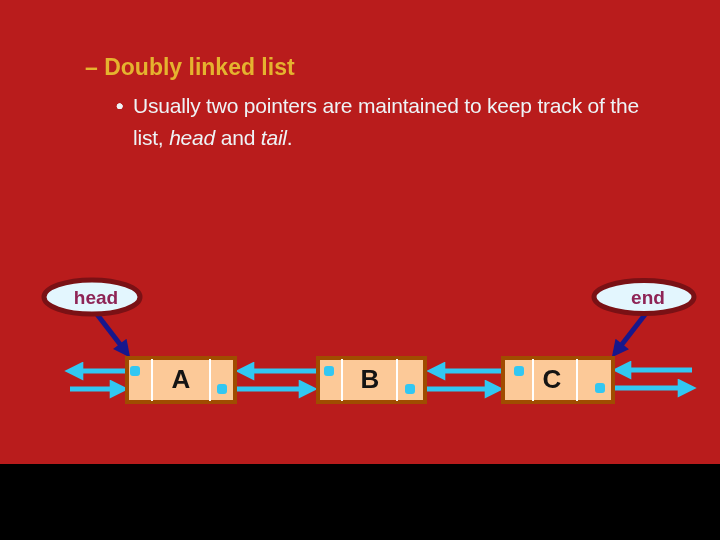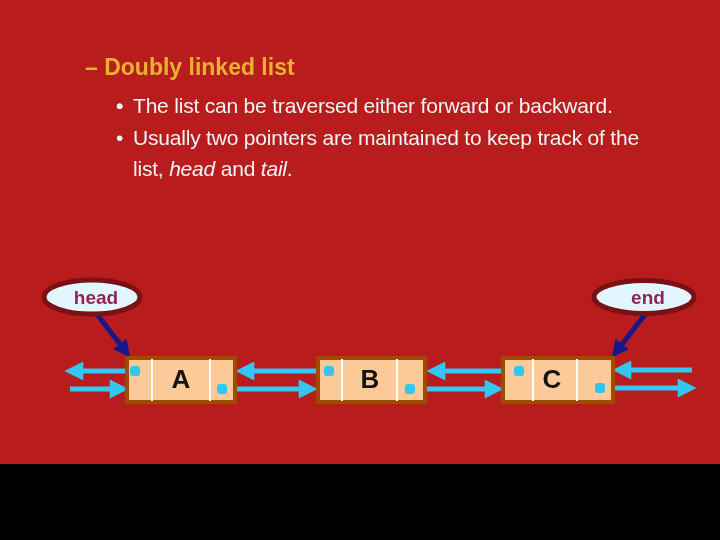--- a/index.html
+++ b/index.html
@@ -51,21 +51,20 @@
 <div class="slide">
 
   <div class="title">– Doubly linked list</div>
 
   <ul class="bullets">
     <li>
       <span class="marker">•</span>
     </li>
     <li>
       <span class="marker">•</span>
-      <span>The list can be traversed either forward or backward.</span>
     </li>
     <li>
       <span class="marker">•</span>
       <span><span>Usually two pointers are maintained to keep track of the list, </span><span class="ital">head</span><span> and </span><span class="ital">tail</span><span>.</span></span>
     </li>
   </ul>
 
   <svg class="diagram" viewBox="0 0 720 540" xmlns="http://www.w3.org/2000/svg">
     <defs>
       <marker id="cyanHead" viewBox="0 0 10 10" refX="7" refY="5" markerWidth="4.2" markerHeight="3.8" orient="auto" markerUnits="strokeWidth">

